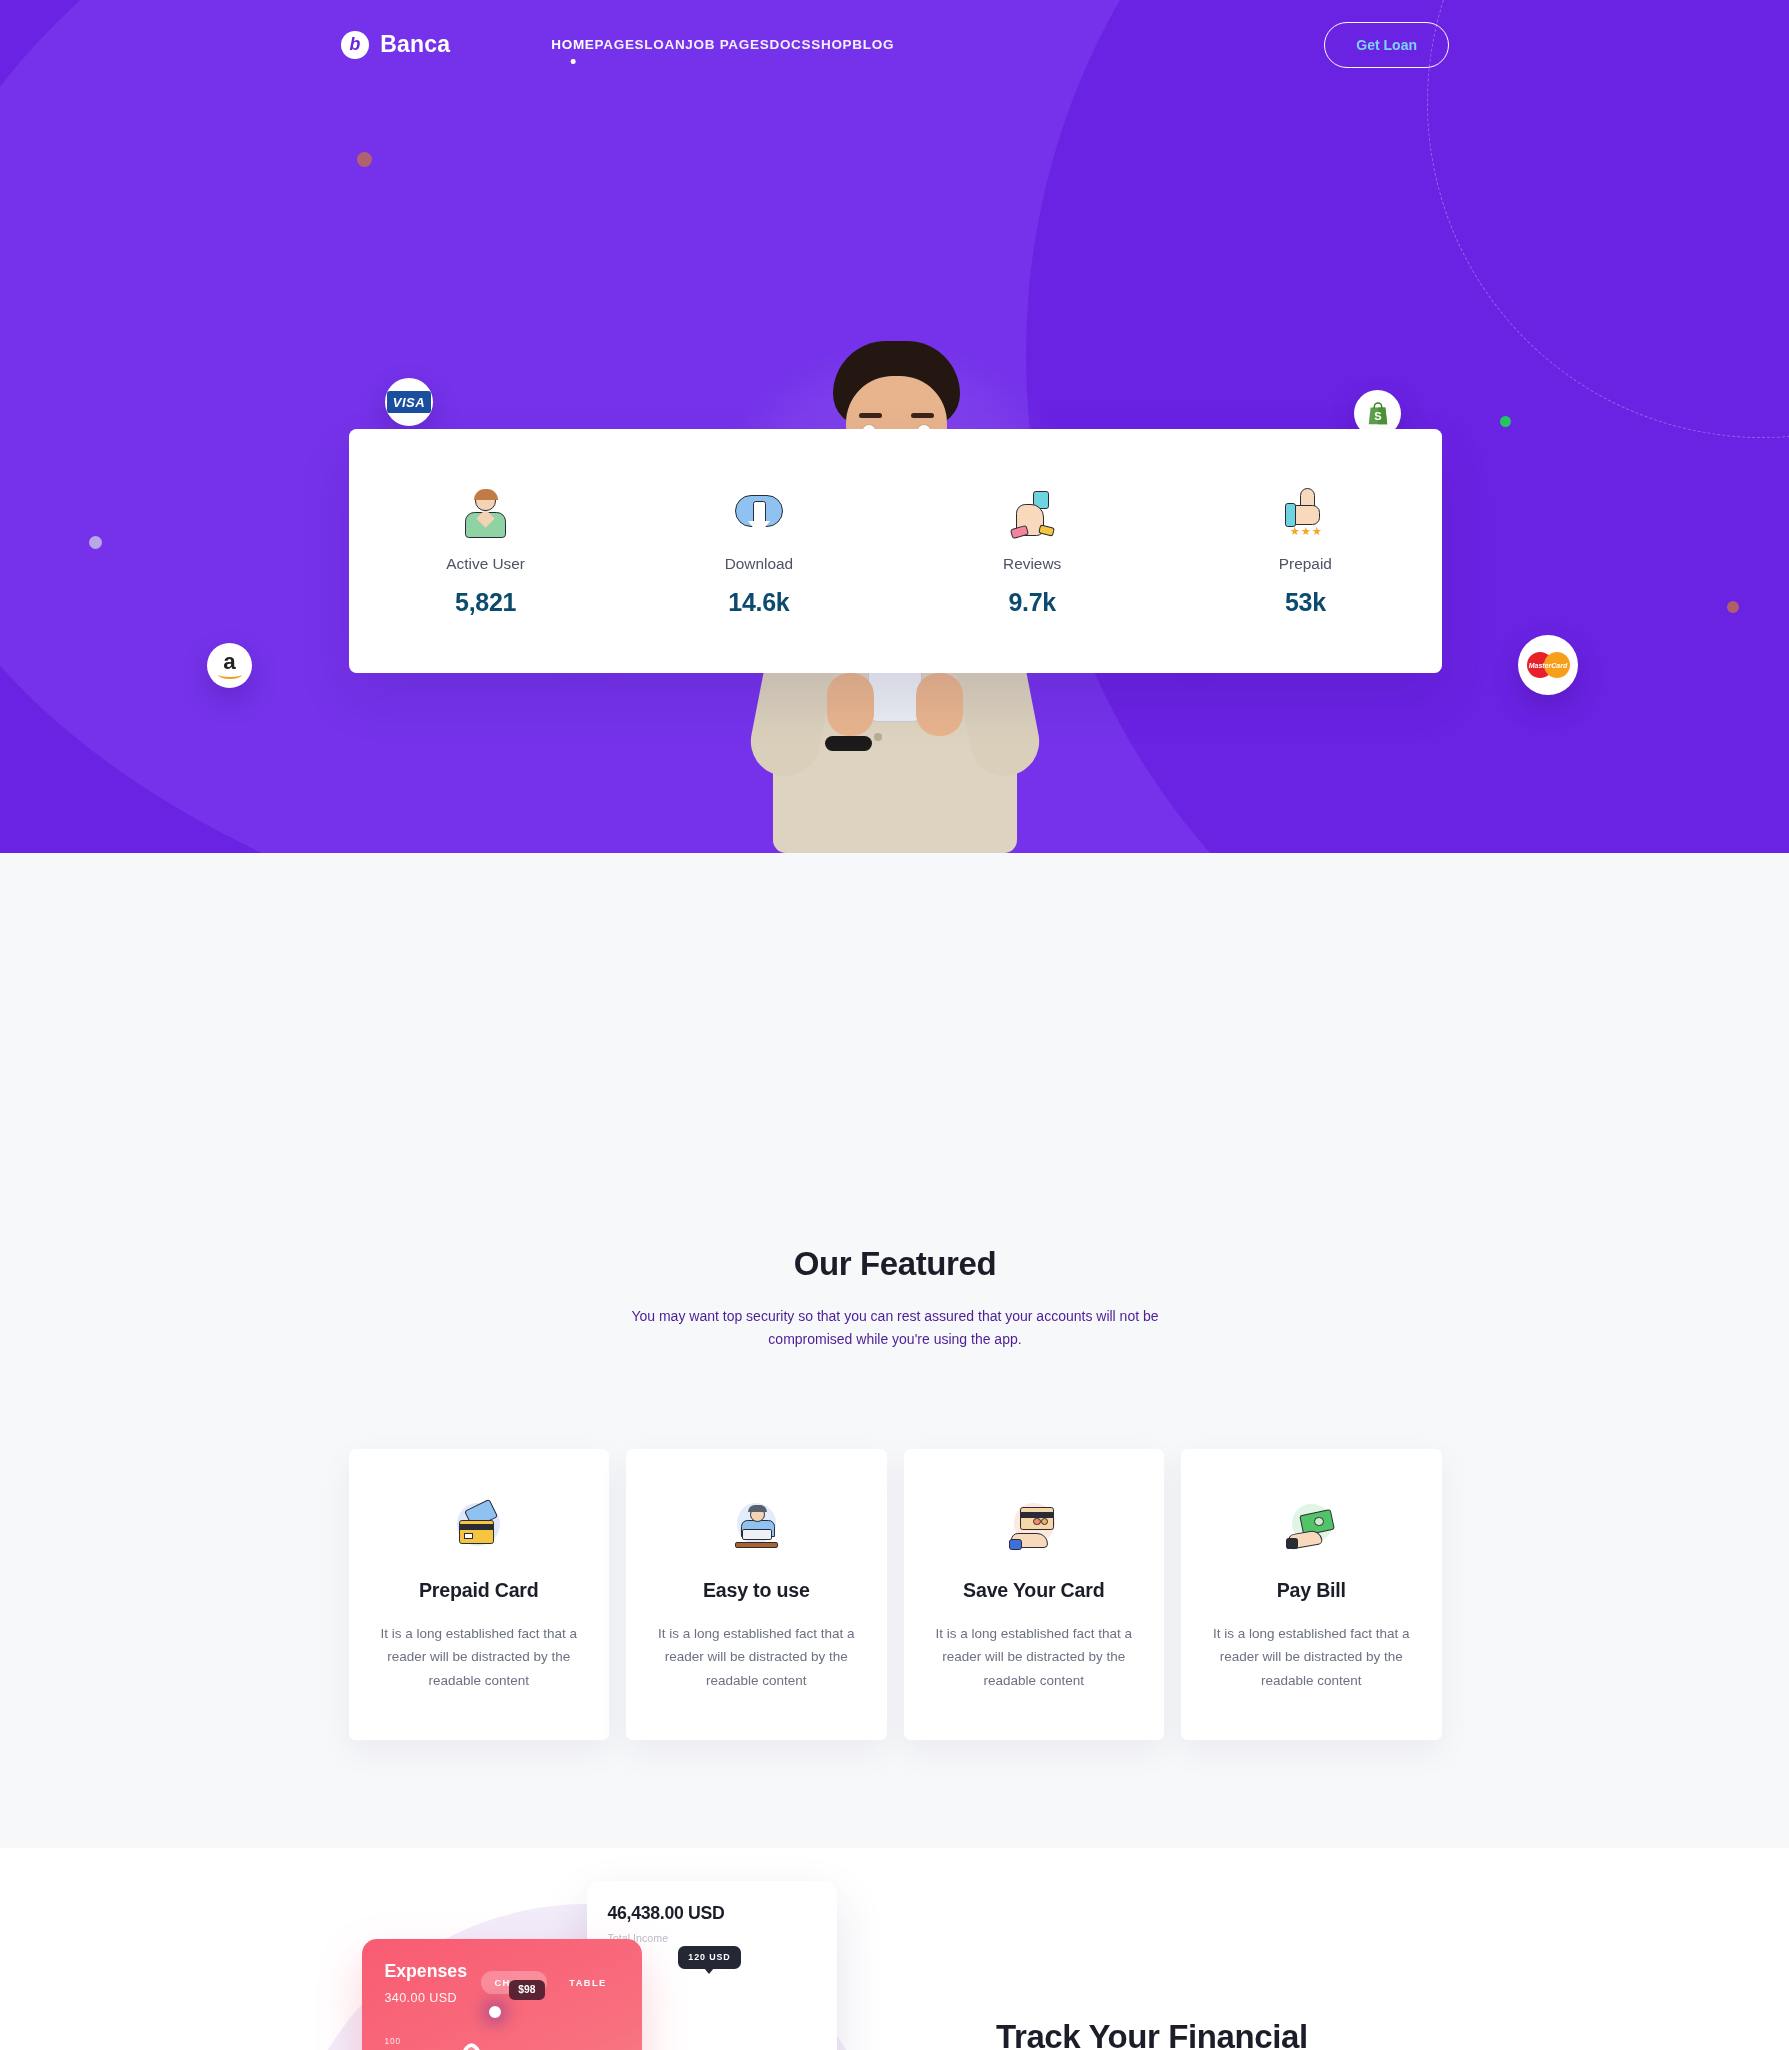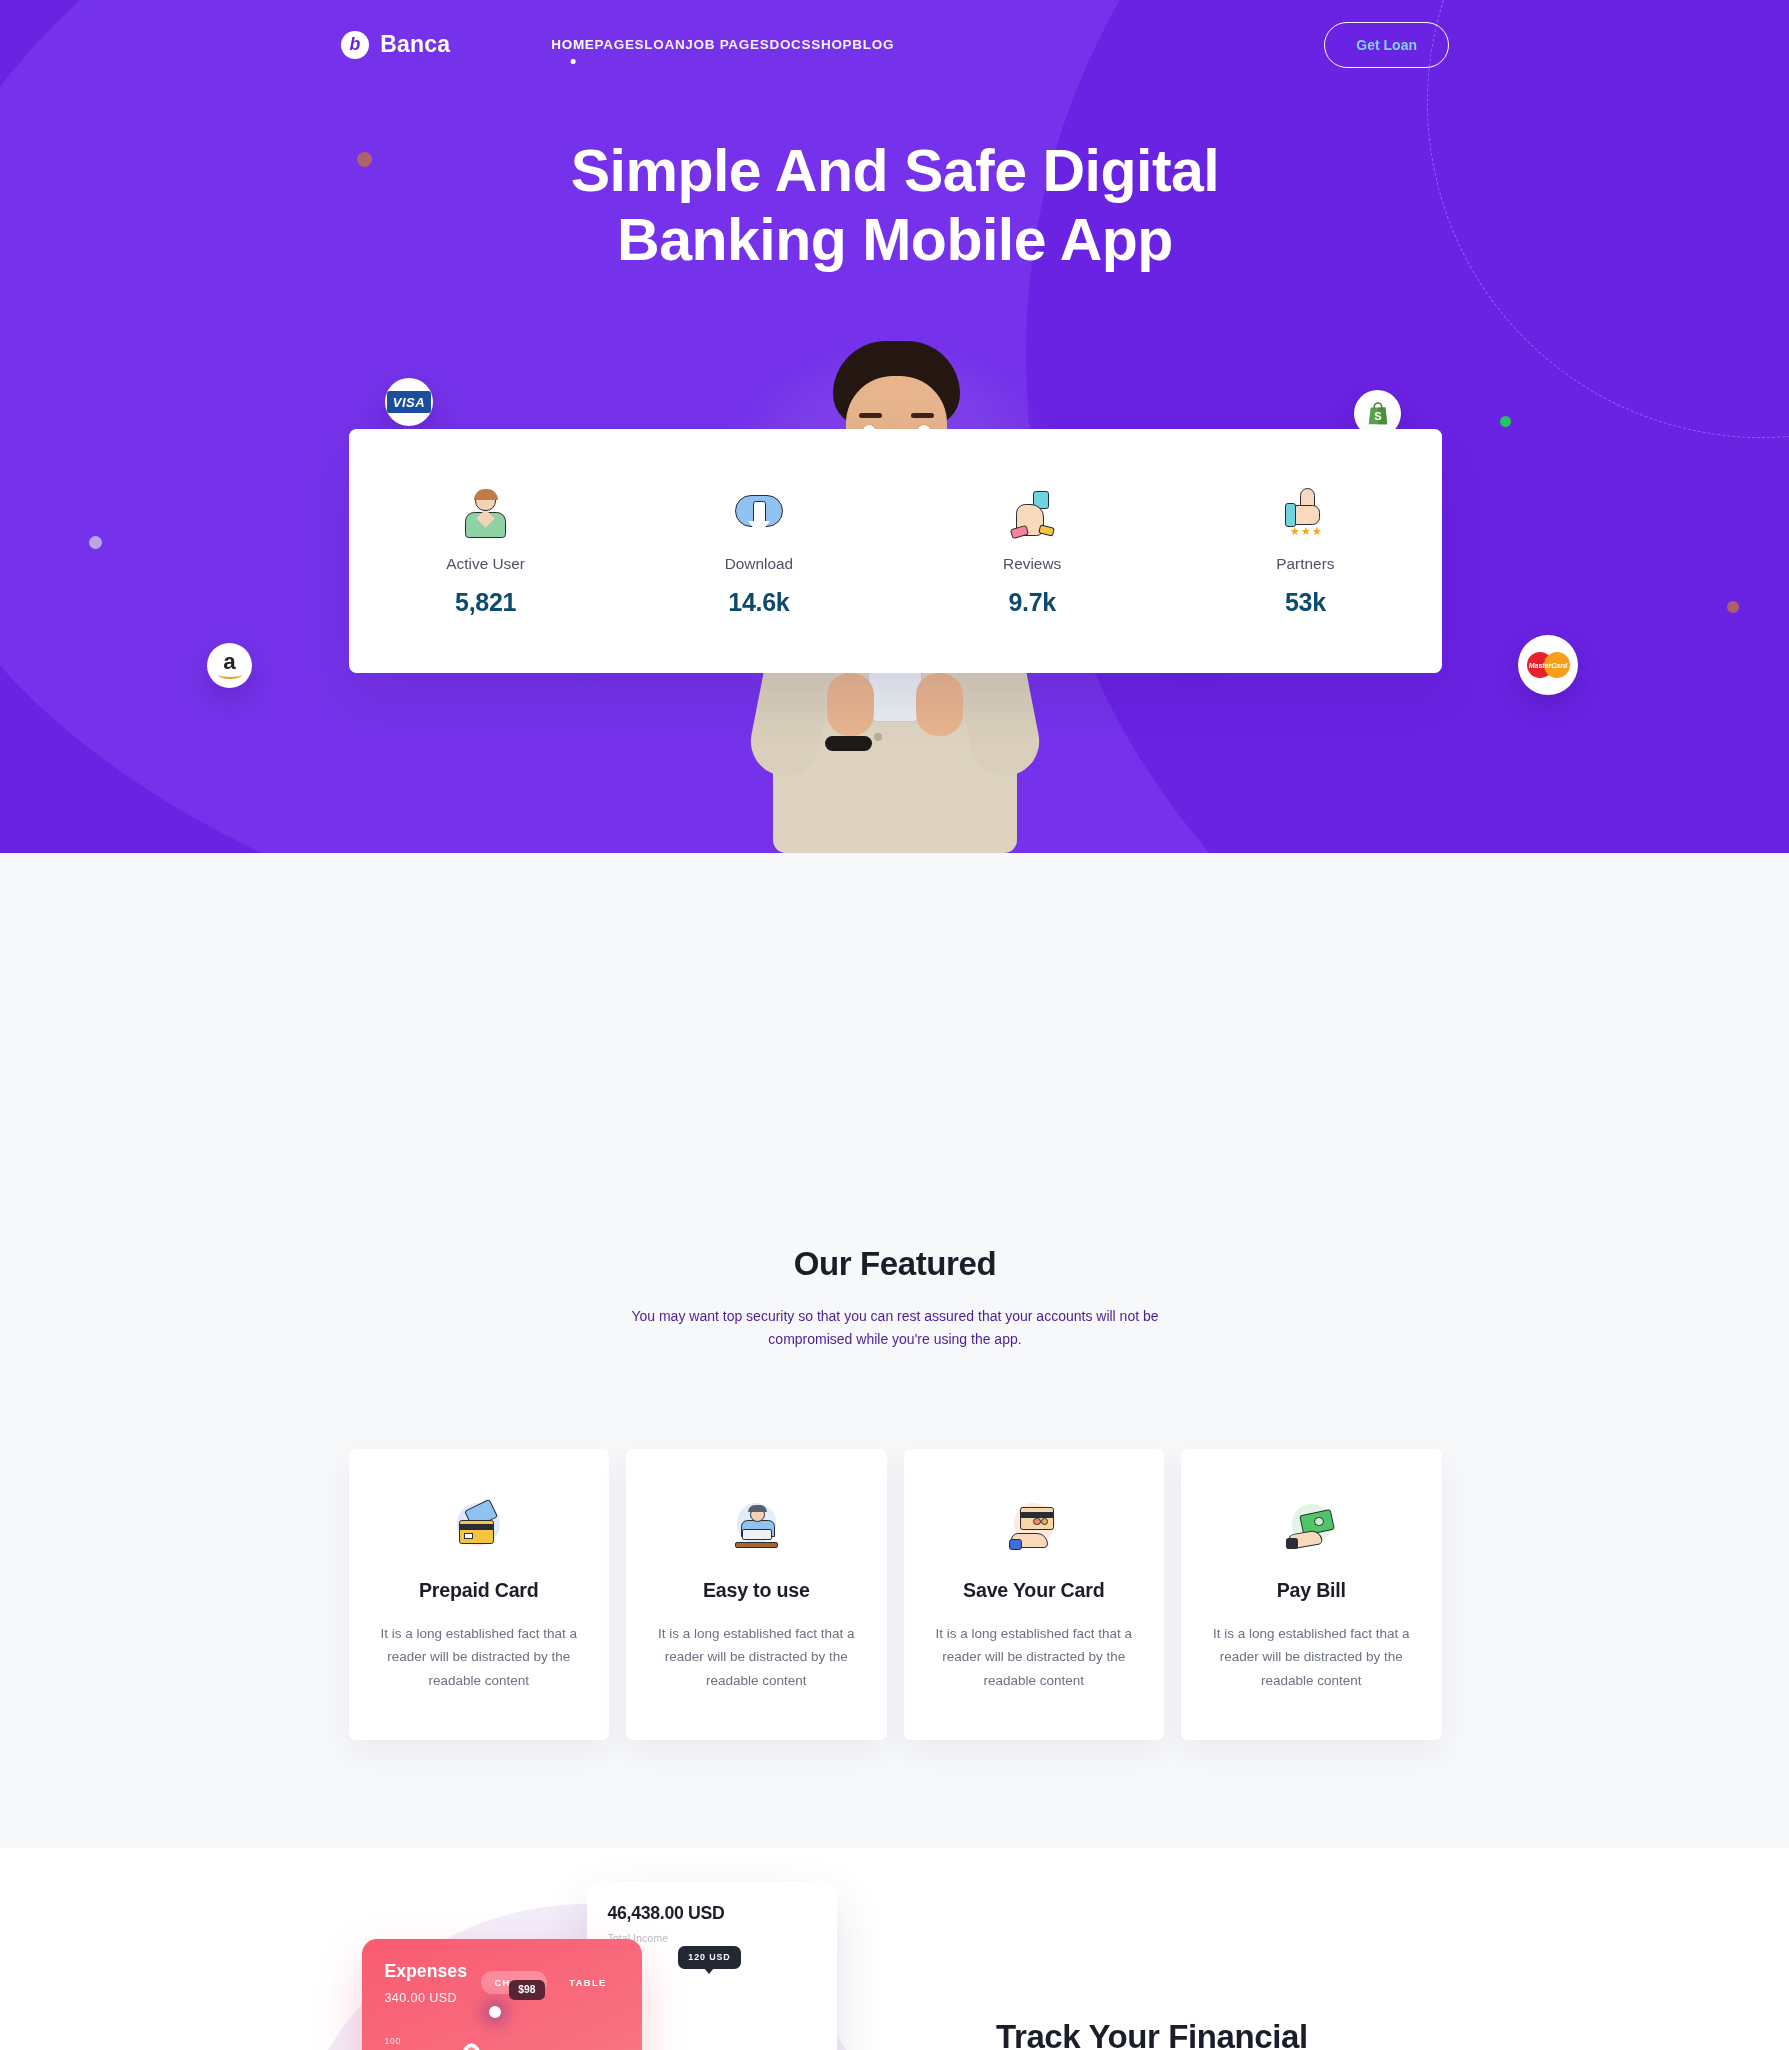--- a/index.html
+++ b/index.html
@@ -390,24 +390,20 @@
       <li class="nav-link">PAGES</li>
       <li class="nav-link">LOAN</li>
       <li class="nav-link">JOB PAGES</li>
       <li class="nav-link">DOCS</li>
       <li class="nav-link">SHOP</li>
       <li class="nav-link">BLOG</li>
     </ul>
     <button class="get-loan">Get Loan</button>
   </nav>
 
-  <h1 class="hero-title">
-    <span>Simple And Safe Digital</span><br>
-    <span>Banking Mobile App</span>
-  </h1>
 
   <div class="person">
     <div class="p-jacket"></div>
     <div class="p-arm-l"></div>
       <div class="p-arm-r"></div>
     <div class="p-shirt"></div>
     <div class="p-neck"></div>
     <div class="p-lapel-l"></div>
       <div class="p-lapel-r"></div>
     <div class="p-pocket l"></div>
@@ -522,21 +518,21 @@
 
     <div class="stat">
       <div class="stat-icon">
         <div class="ico ico-thumb">
           <span class="it-up"></span>
             <span class="it-fist"></span>
           <span class="it-cuff"></span>
             <span class="it-stars">★★★</span>
         </div>
       </div>
-      <div class="stat-label">Partners</div>
+      <div class="stat-label">Prepaid</div>
       <div class="stat-value">53k</div>
     </div>
 
   </div>
 </div>
 
 <section class="featured">
   <h2 class="sec-title">Our Featured</h2>
   <p class="sec-sub">You may want top security so that you can rest assured that your accounts will not be compromised while you're using the app.</p>
 

